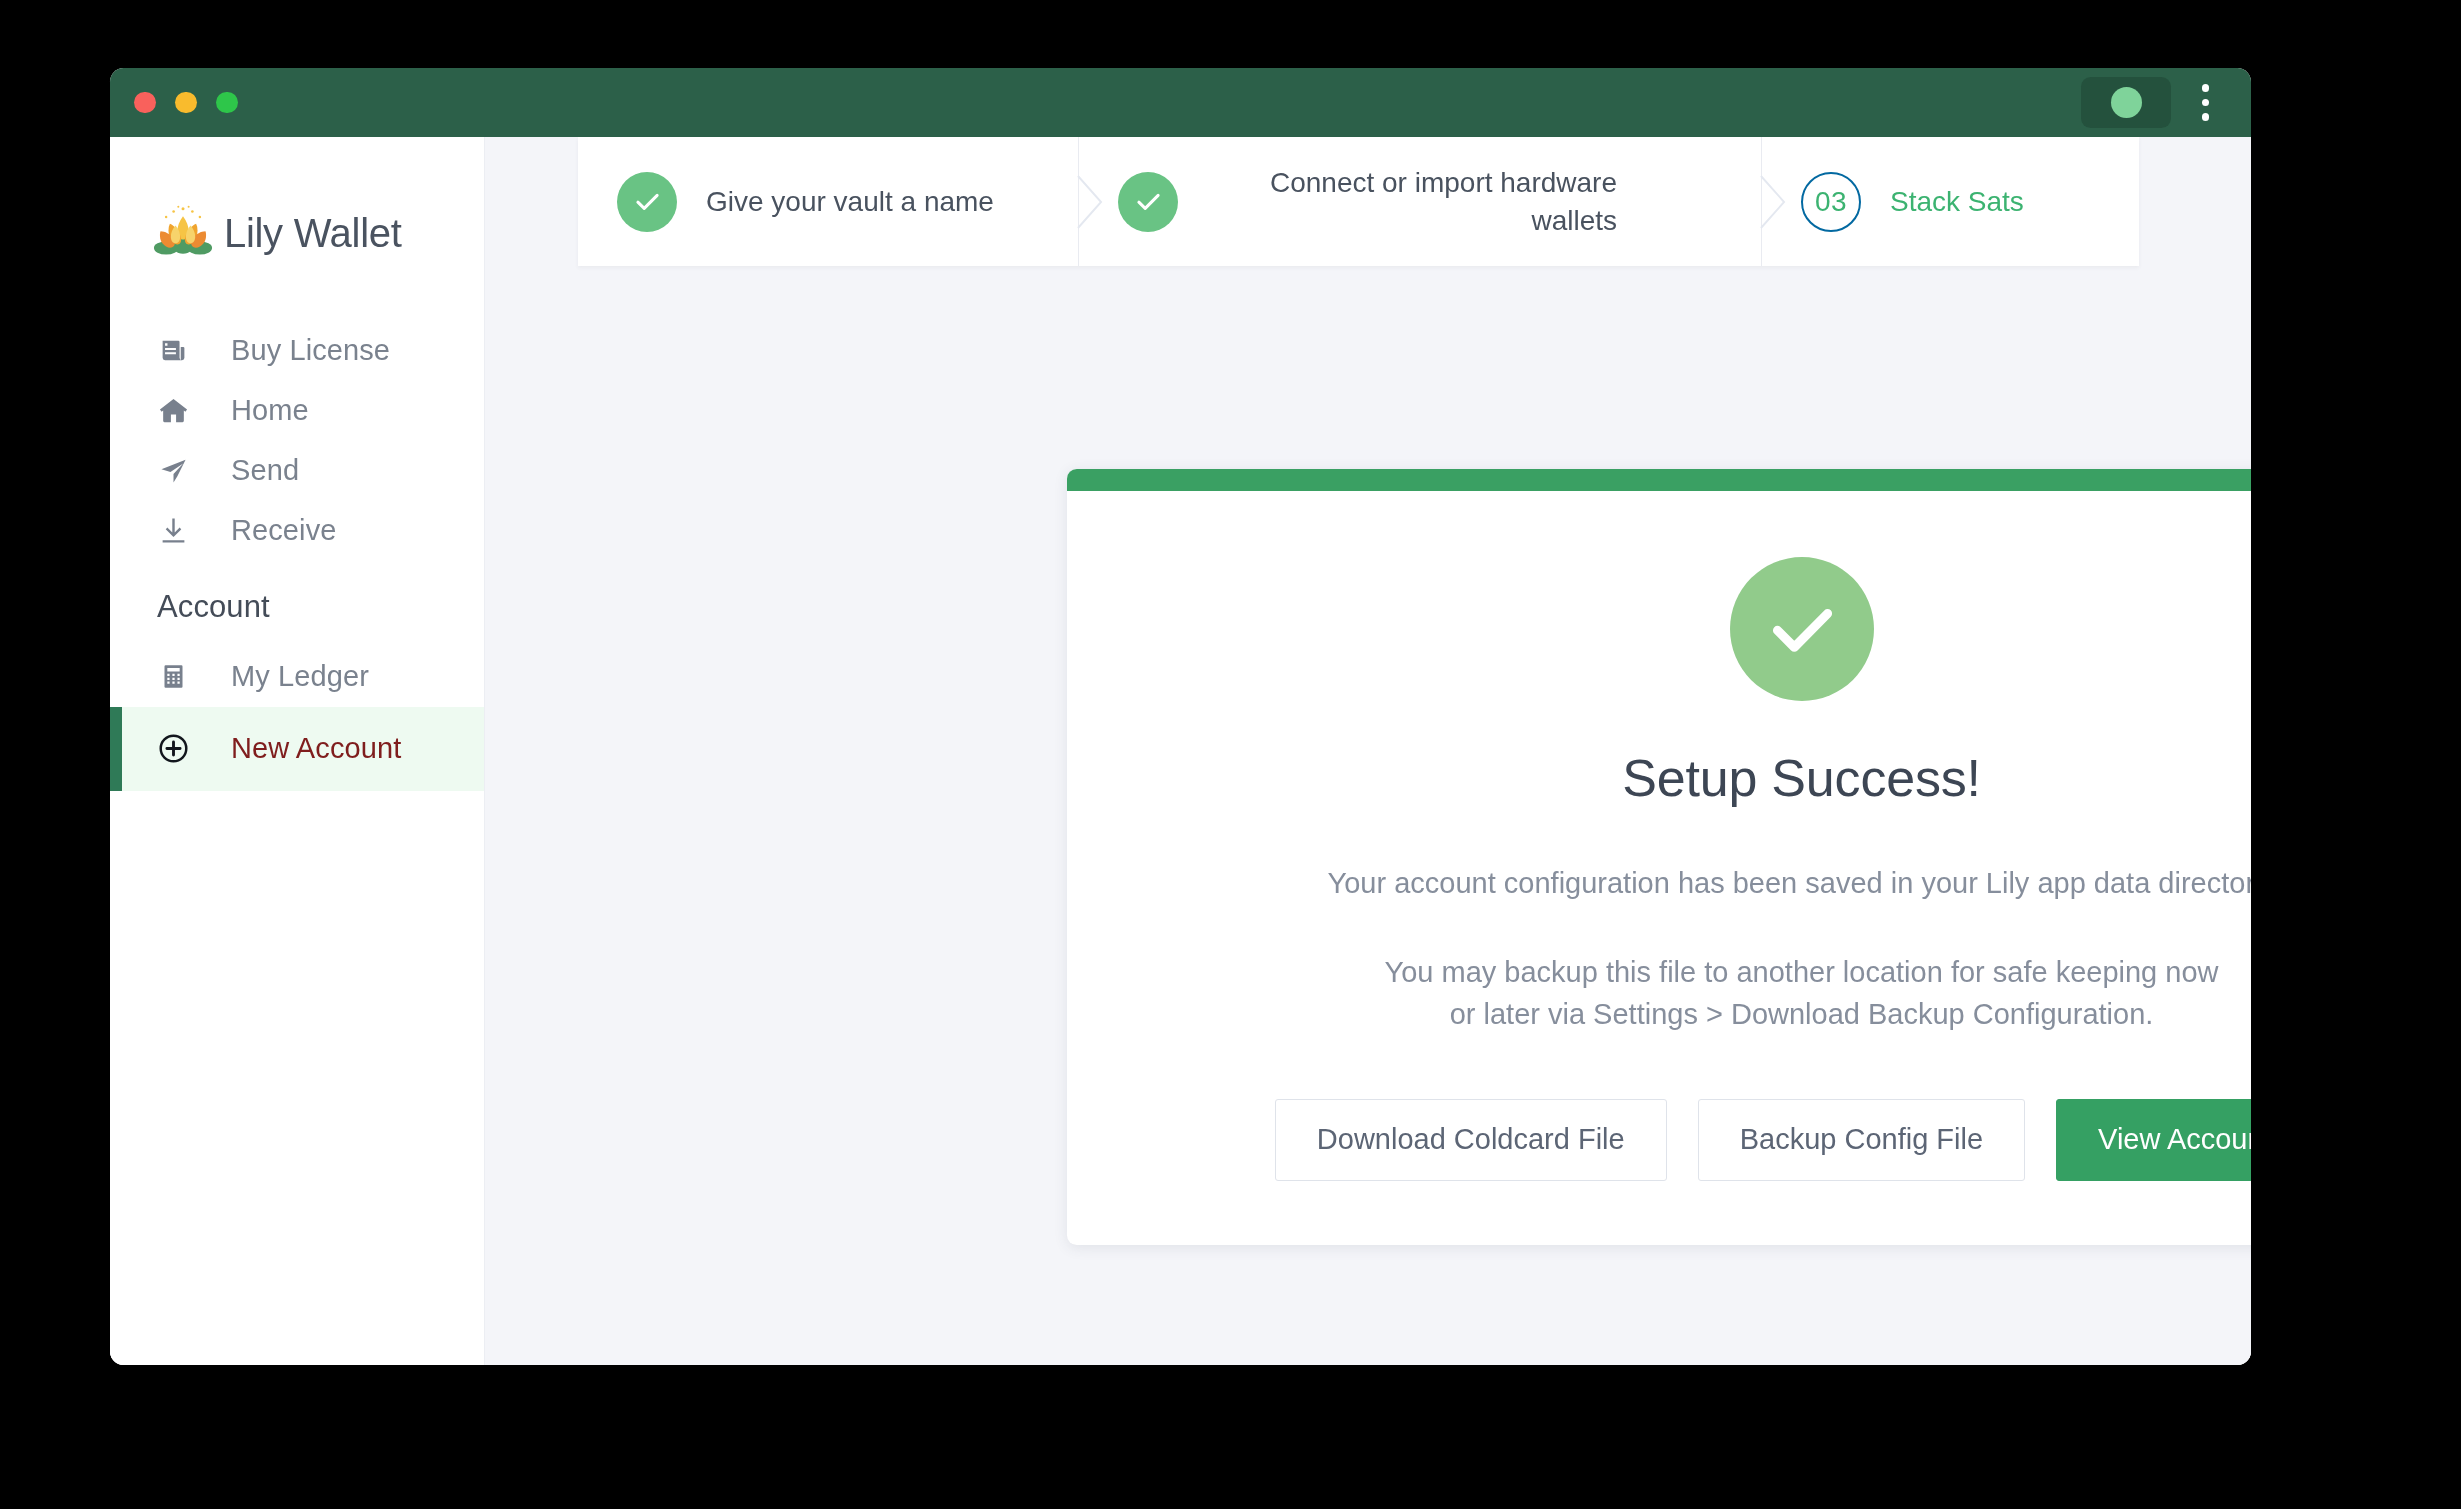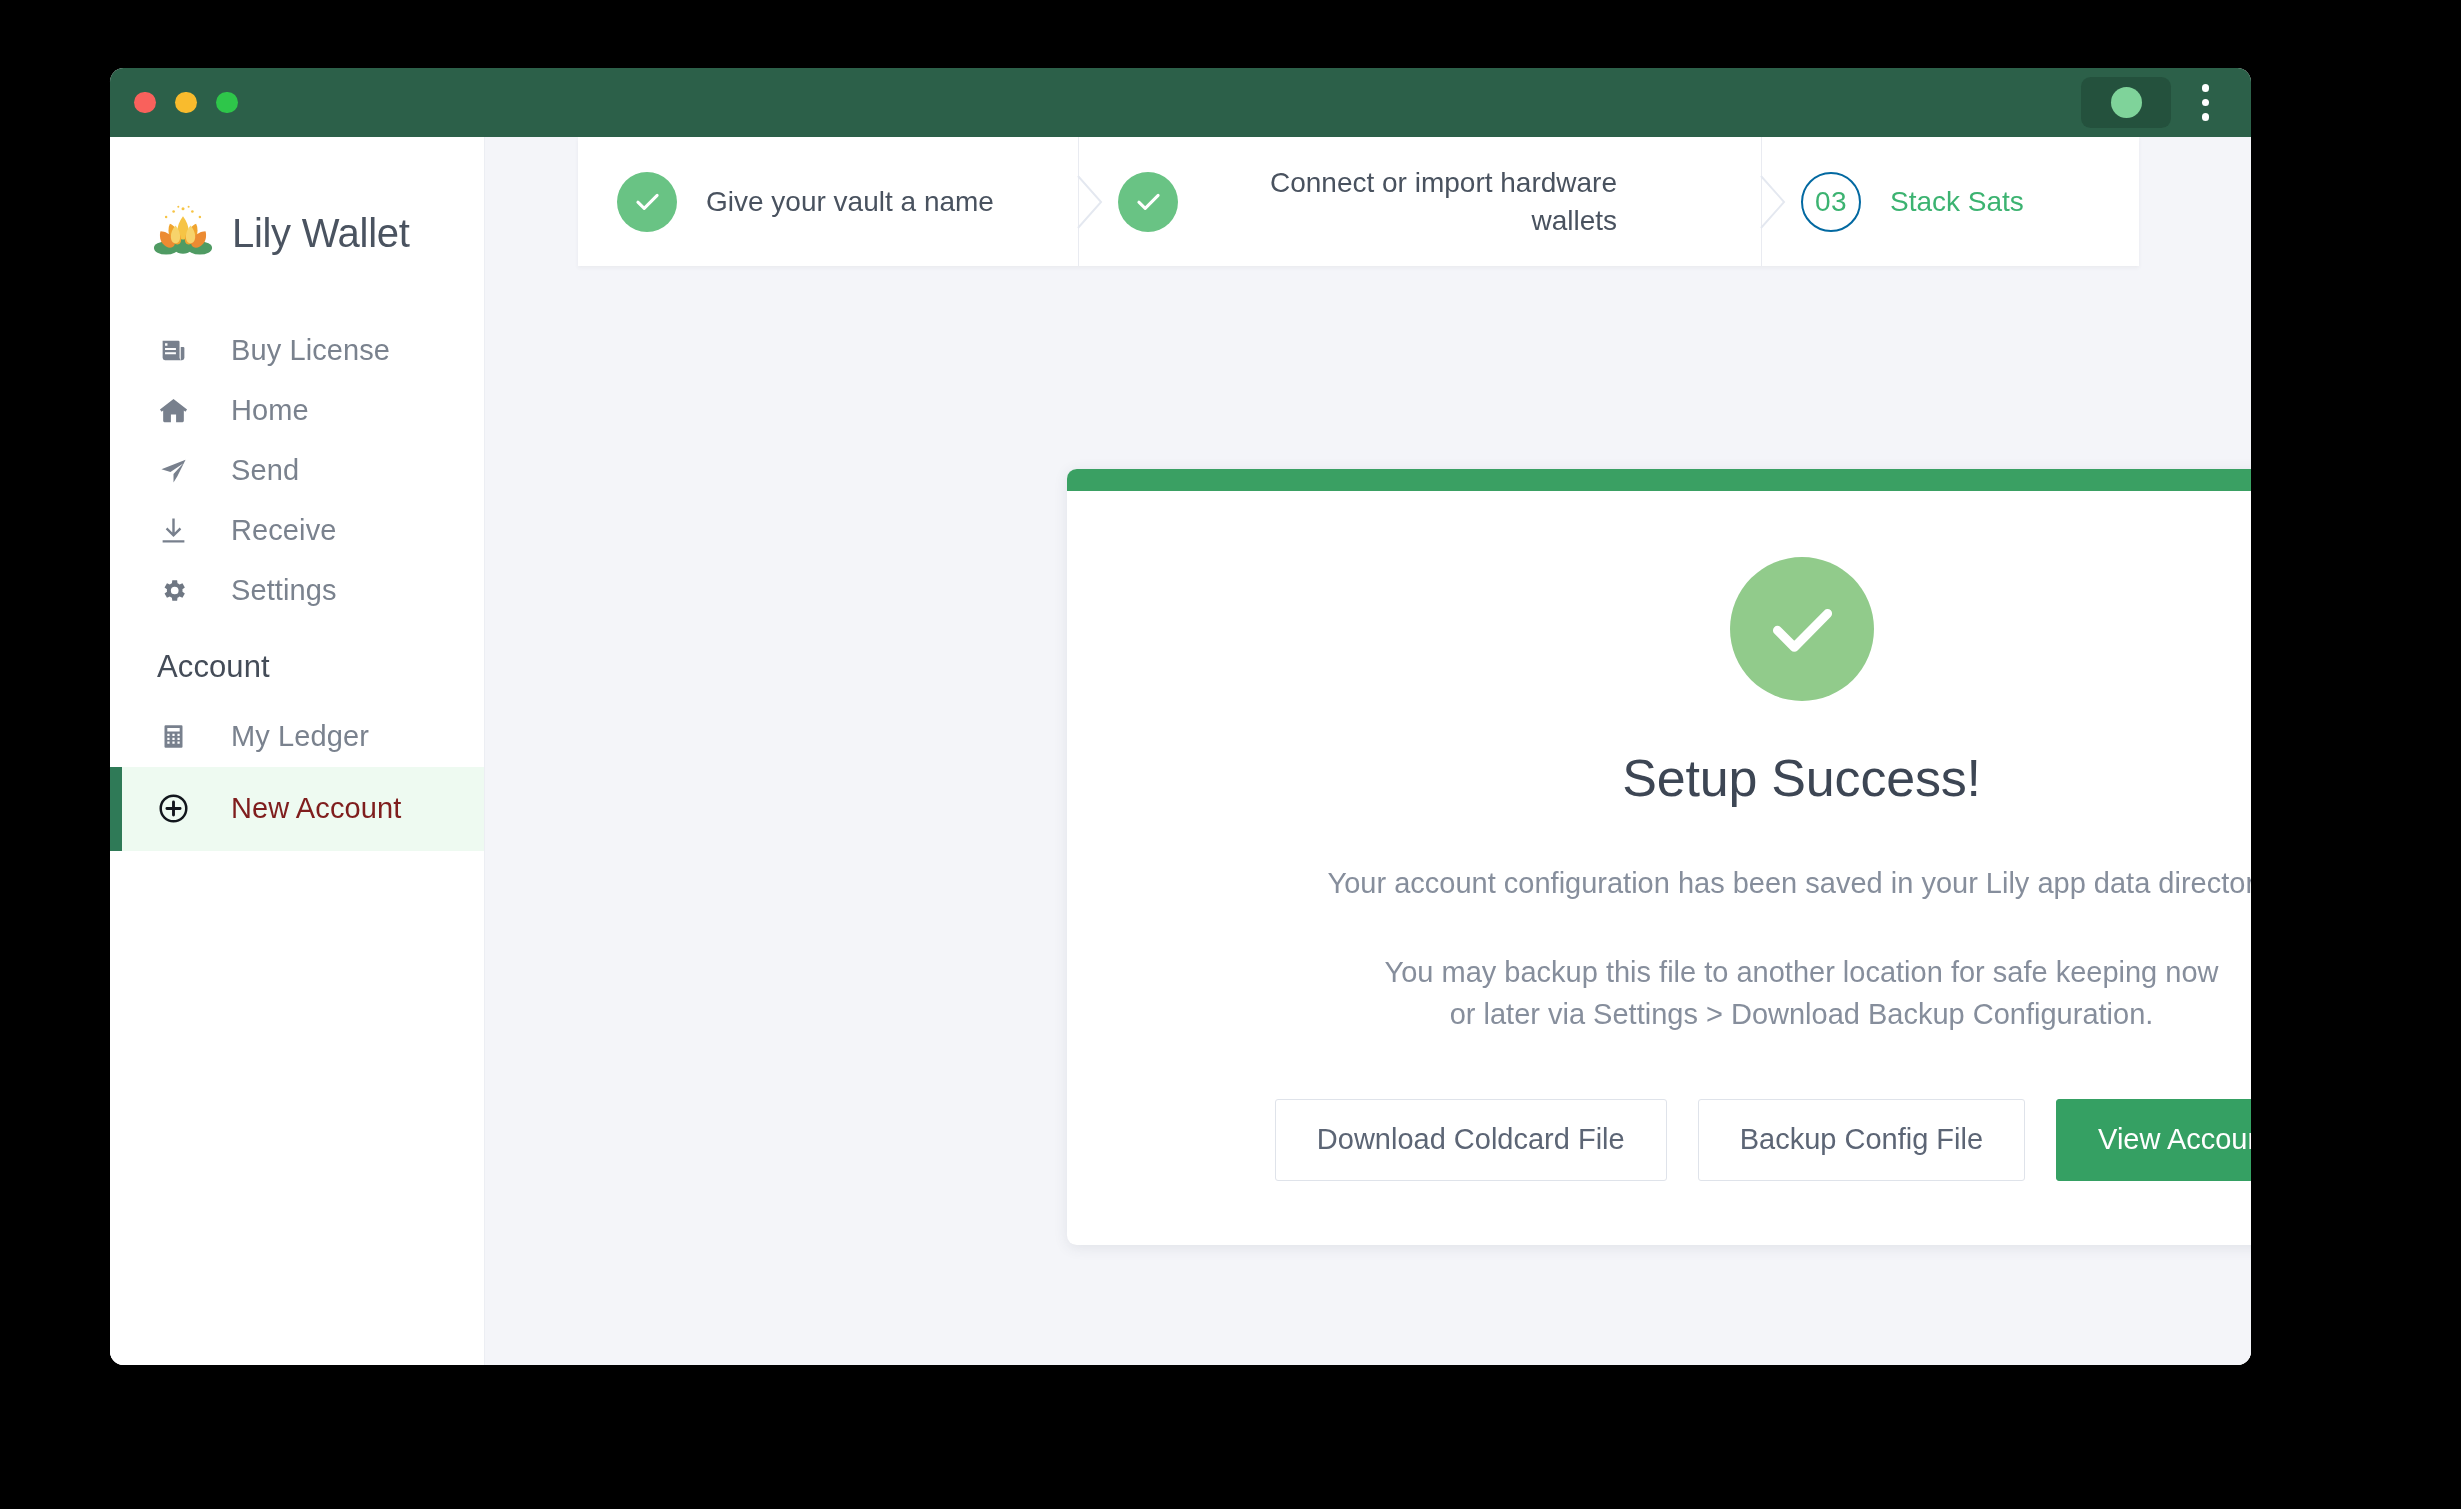--- a/index.html
+++ b/index.html
@@ -63,21 +63,21 @@
 
   
   .sidebar {
     width: 375px;
     background: #ffffff;
     flex: 0 0 375px;
     border-right: 1px solid #eceef3;
     position: relative;
   }
   .brand {
-    display: flex; align-items: center; gap: 19px;
+    display: flex; align-items: center; gap: 11px;
     padding: 66px 0 0 43px;
   }
   .logo { width: 60px; height: 60px; flex: 0 0 60px; }
   .brand-name {
     font-size: 40px; color: #4a5360; letter-spacing: -0.3px;
     font-weight: 400;
   }
 
   .nav { margin-top: 57px; }
   .nav-item {
@@ -294,28 +294,20 @@
 
         <div class="nav-item">
           <span class="ico">
             <svg viewBox="0 0 24 24" width="29" height="29" fill="none" stroke="#78808d" stroke-width="2" stroke-linecap="square">
               <path d="M12 3v12M7 11l5 5 5-5M4 21h16"></path>
             </svg>
           </span>
           <span class="lbl">Receive</span>
         </div>
 
-        <div class="nav-item">
-          <span class="ico">
-            <svg viewBox="0 0 24 24" width="29" height="29" fill="#6f7783">
-              <path d="M19.4 13a7.6 7.6 0 000-2l2-1.5-2-3.4-2.4 1a7.6 7.6 0 00-1.7-1L15 3.5h-4l-.3 2.6a7.6 7.6 0 00-1.7 1l-2.4-1-2 3.4L6.6 11a7.6 7.6 0 000 2l-2 1.5 2 3.4 2.4-1c.5.4 1.1.8 1.7 1l.3 2.6h4l.3-2.6c.6-.2 1.2-.6 1.7-1l2.4 1 2-3.4-2-1.5zM13 15.2A3.2 3.2 0 1113 8.8a3.2 3.2 0 010 6.4z"></path>
-            </svg>
-          </span>
-          <span class="lbl">Settings</span>
-        </div>
 
         <div class="section-title">Account</div>
 
         <div class="nav-item">
           <span class="ico">
             <svg viewBox="0 0 24 24" width="27" height="27" fill="#78808d">
               <path d="M5 2h14a1 1 0 011 1v18a1 1 0 01-1 1H5a1 1 0 01-1-1V3a1 1 0 011-1zm1.5 2.5v3h11v-3h-11zm0 5v2h2v-2h-2zm4.5 0v2h2v-2h-2zm4.5 0v2h2v-2h-2zm-9 3.5v2h2v-2h-2zm4.5 0v2h2v-2h-2zm4.5 0v2h2v-2h-2zm-9 3.5v2h2v-2h-2zm4.5 0v2h2v-2h-2zm4.5 0v2h2v-2h-2z"></path>
             </svg>
           </span>
           <span class="lbl">My Ledger</span>

